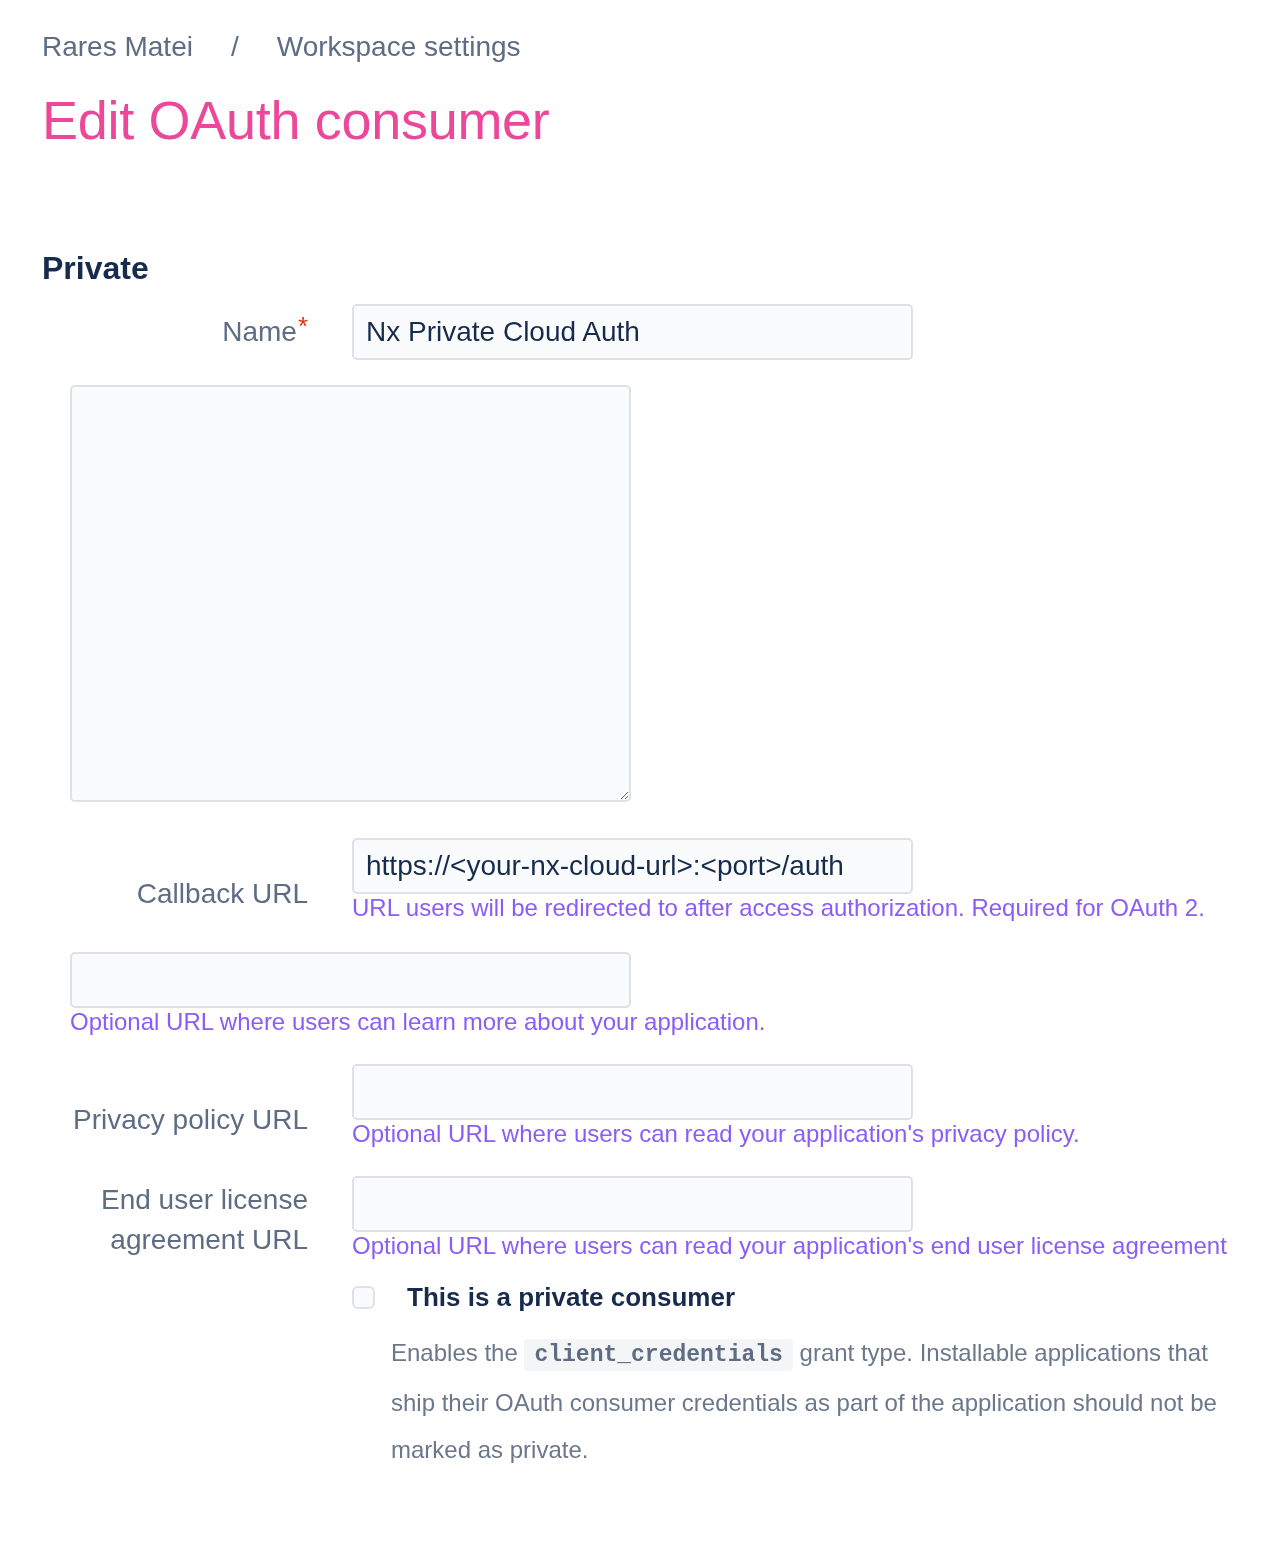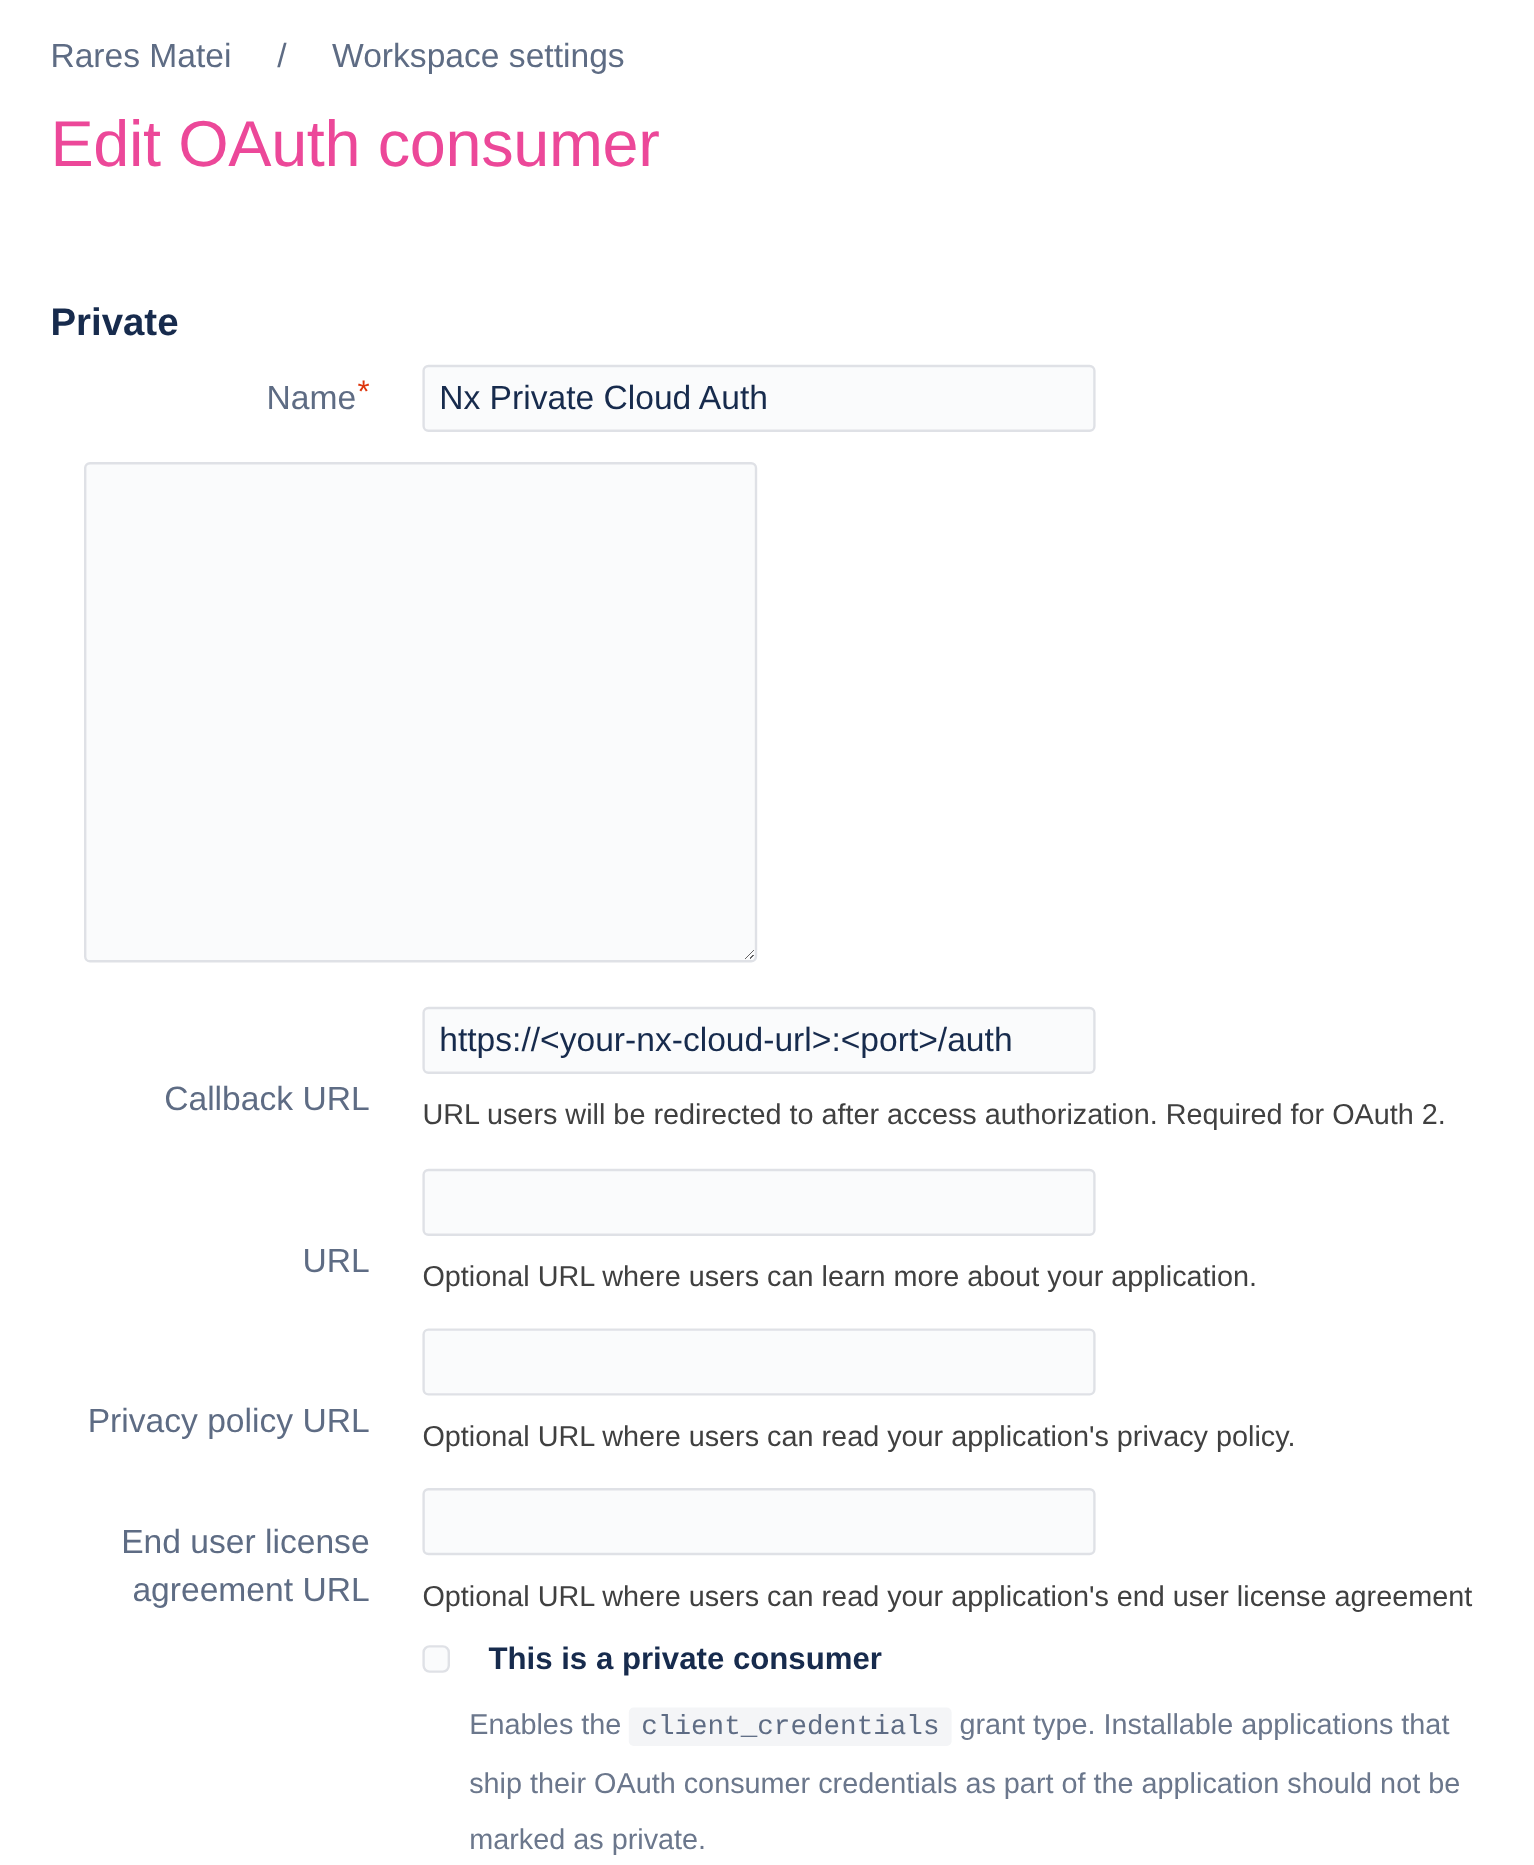--- a/index.html
+++ b/index.html
@@ -90,24 +90,23 @@
     height: 56px;
     padding: 0 12px;
   }
   textarea.text-area {
     height: 417px;
     padding: 10px 12px;
     resize: both;
   }
 
   .help {
-    margin-top: 21px;
     font-size: 24px;
     line-height: 28px;
-    color: #404040;
+    color: #8b5cf6;
     white-space: nowrap;
   }
 
   .row-name      { margin-bottom: 25px; }
   .row-desc      { margin-bottom: 32px; }
   .row-callback  { margin-bottom: 30px; }
   .row-url       { margin-bottom: 28px; }
   .row-privacy   { margin-bottom: 28px; }
   .row-eula      { margin-bottom: 22px; }
   .row-desc .label-cell { align-items: flex-start; padding-top: 8px; }
@@ -143,20 +142,21 @@
     line-height: 47px;
     color: #6B778C;
   }
   .code-chip {
     font-family: "Liberation Mono", monospace;
     font-size: 23px;
     color: #5E6C84;
     background: #F4F5F7;
     border-radius: 4px;
     padding: 3px 10px;
+    font-weight: bold;
   }
 </style>
 </head>
 <body>
 
 <nav class="breadcrumb">
   <a>Rares Matei</a>
   <span class="sep">/</span>
   <a>Workspace settings</a>
 </nav>
@@ -186,23 +186,20 @@
     <div class="label-cell">
       <span>Callback URL</span>
     </div>
     <div class="control-cell">
       <input class="text-input" type="text" value="https://&lt;your-nx-cloud-url&gt;:&lt;port&gt;/auth" style="">
       <div class="help">URL users will be redirected to after access authorization. Required for OAuth 2.</div>
     </div>
   </div>
 
   <div class="row row-url">
-    <div class="label-cell">
-      <span>URL</span>
-    </div>
     <div class="control-cell">
       <input class="text-input" type="text" value="" style="">
       <div class="help">Optional URL where users can learn more about your application.</div>
     </div>
   </div>
 
   <div class="row row-privacy">
     <div class="label-cell">
       <span>Privacy policy URL</span>
     </div>

